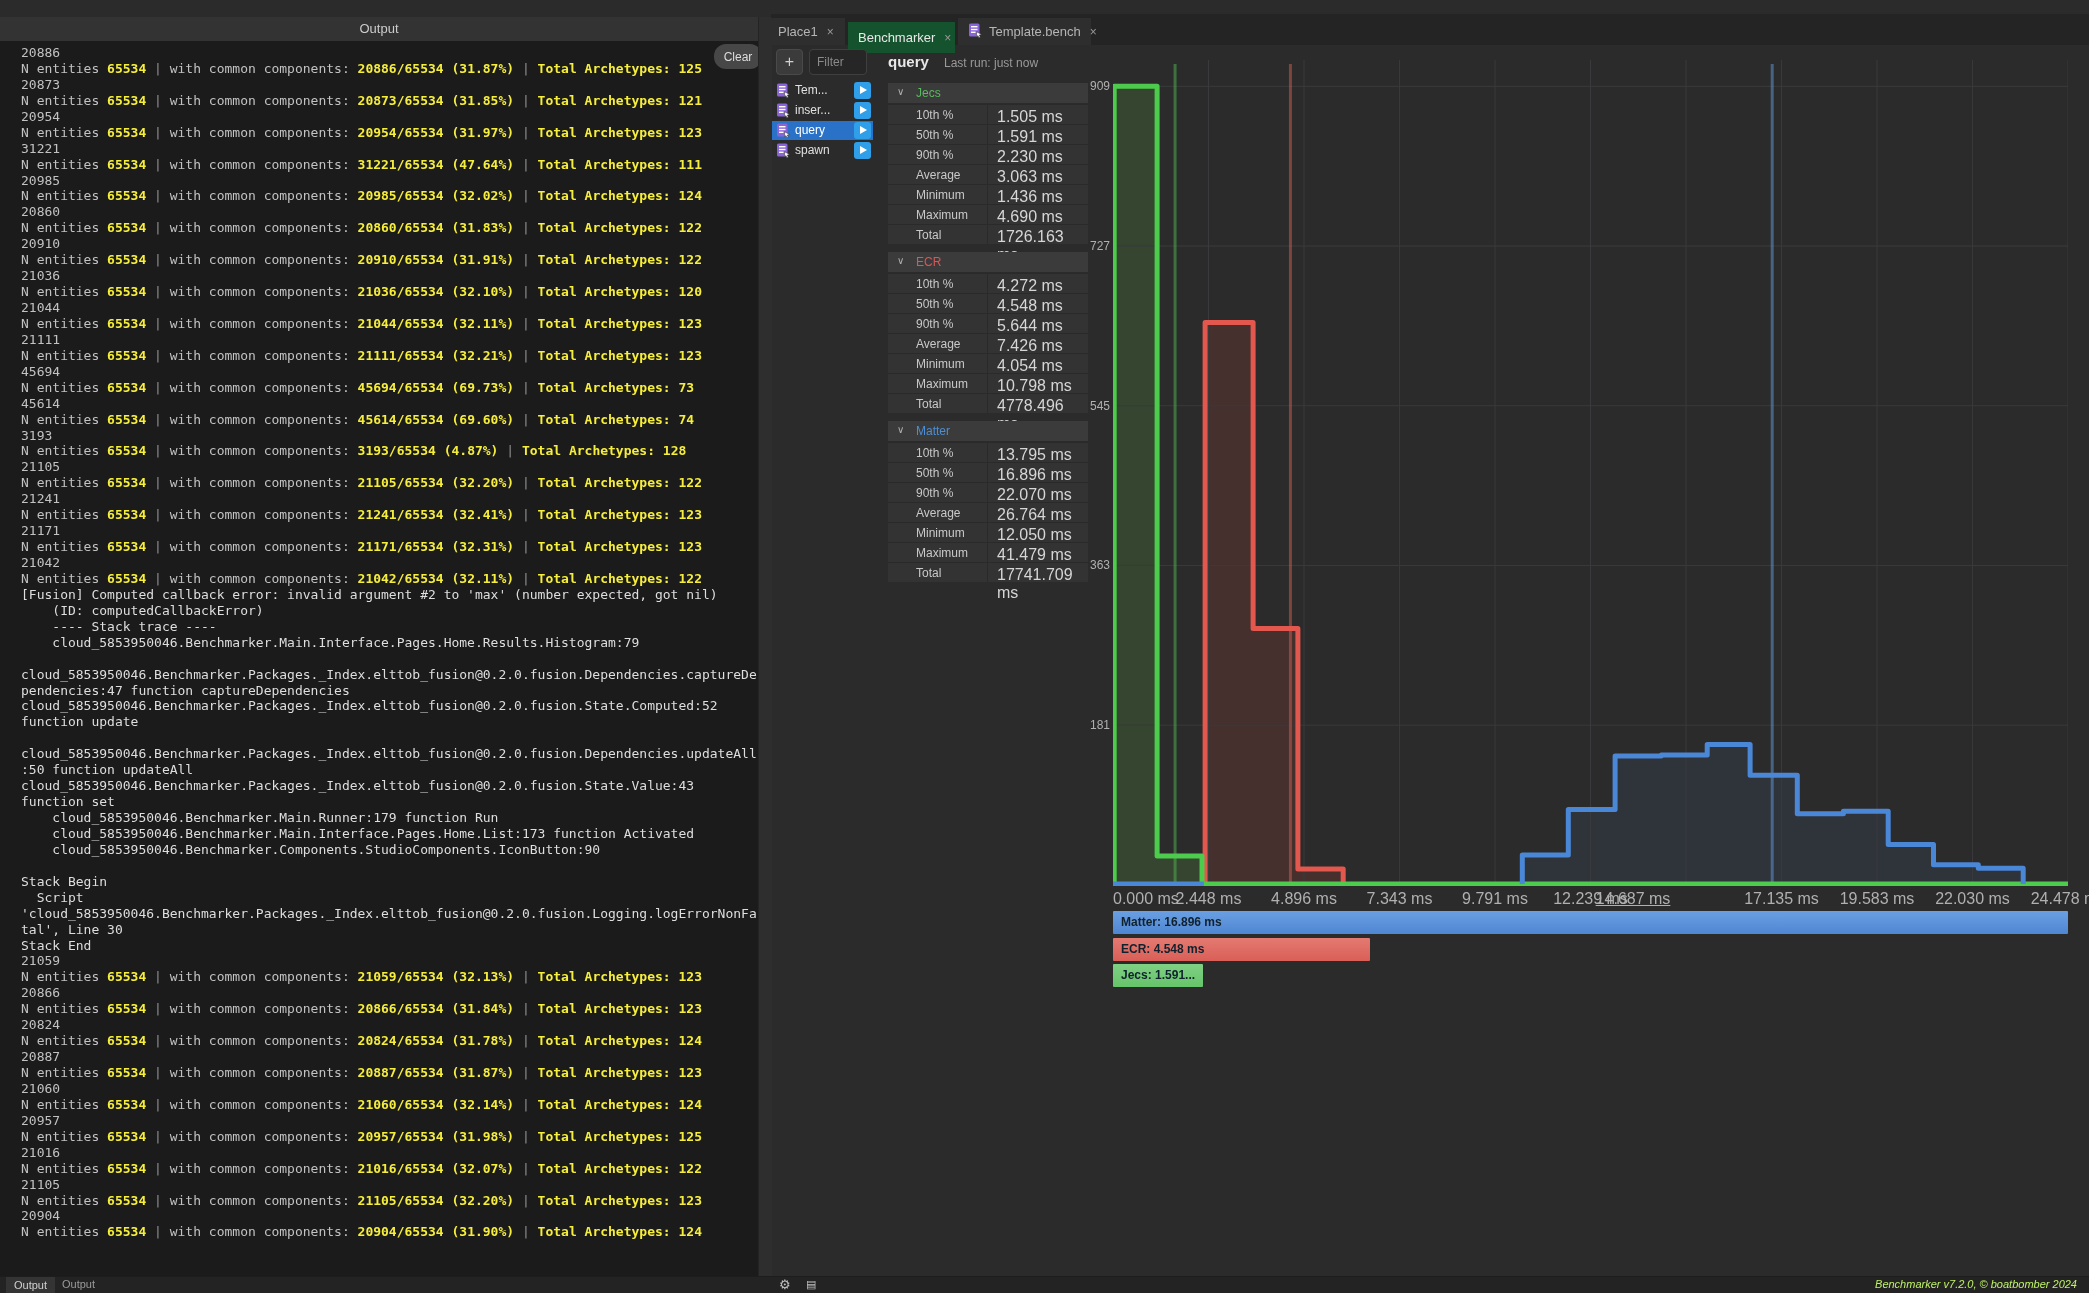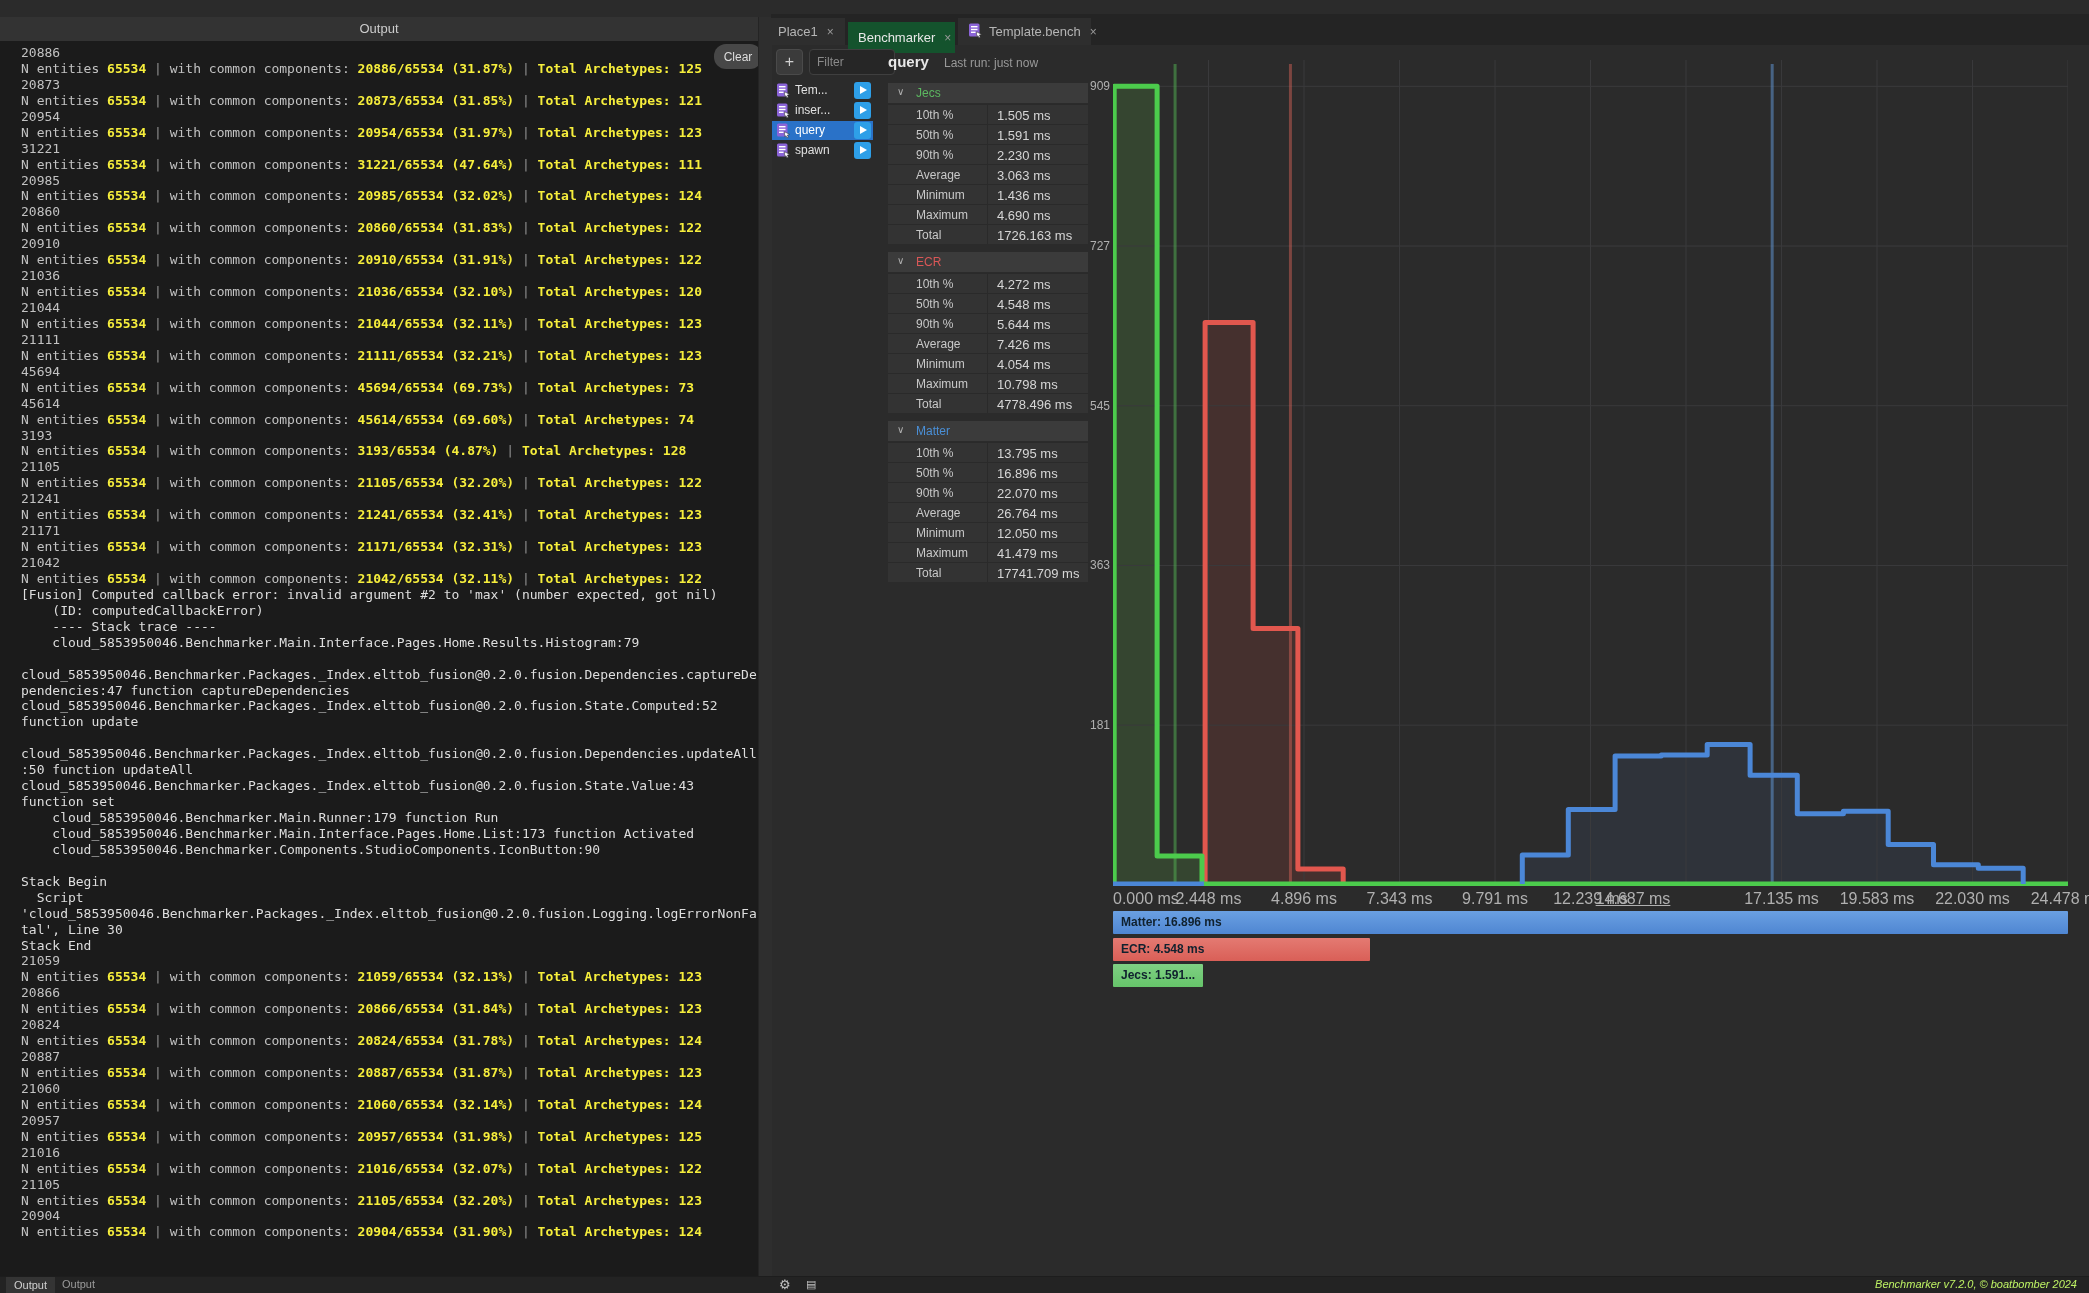--- a/index.html
+++ b/index.html
@@ -31,41 +31,41 @@
   
   .tabstrip{position:absolute;left:771px;top:14px;width:1318px;height:31px;background:#242424;}
   .etab{position:absolute;top:4px;height:27px;background:#2e2e2e;color:#b5b5b5;font-size:13px;line-height:27px;
         padding:0 10px;box-sizing:border-box;white-space:nowrap;}
   .etab.active{top:8px;height:31px;line-height:31px;background:#14532d;color:#e8e8e8;}
   .etab .tclose{color:#9a9a9a;margin-left:9px;font-size:12px;}
   .etab .ticon{display:inline-block;vertical-align:-2px;margin-right:6px;}
   
   .plus-btn{position:absolute;left:776px;top:49px;width:27px;height:26px;background:#3b3b3b;border:1px solid #4a4a4a;
             border-radius:4px;color:#d0d0d0;font-size:16px;line-height:24px;text-align:center;box-sizing:border-box;}
-  .filter-input{position:absolute;left:809px;top:49px;width:86px;height:26px;background:#262626;border:1px solid #3f3f3f;
+  .filter-input{position:absolute;left:809px;top:49px;width:58px;height:26px;background:#262626;border:1px solid #3f3f3f;
             border-radius:4px;color:#bdbdbd;font-size:12px;padding:0 7px;box-sizing:border-box;font-family:"Liberation Sans",sans-serif;}
   .filter-input::placeholder{color:#8a8a8a;}
   .bench-item{position:absolute;left:772px;width:101px;height:19px;color:#e0e0e0;font-size:12px;line-height:19px;}
   .bench-item.selected{background:#2a72c8;color:#ffffff;}
   .bench-item .bicon{position:absolute;left:4px;top:2px;}
   .bench-item .blabel{position:absolute;left:23px;top:0;}
   .bench-item .bplay{position:absolute;right:2px;top:1px;width:17px;height:17px;background:#2e9fe8;border-radius:3px;}
   .bench-item .bplay i{position:absolute;left:6px;top:4px;width:0;height:0;border-left:7px solid #ffffff;
                        border-top:4.5px solid transparent;border-bottom:4.5px solid transparent;}
   
   .run-name{position:absolute;left:888px;top:53px;color:#e8e8e8;font-size:15px;font-weight:bold;}
   .run-last{position:absolute;left:944px;top:56px;color:#9a9a9a;font-size:12px;}
   .stats{position:absolute;left:888px;top:83px;width:200px;}
   .sec-head{position:relative;height:20px;background:#3b3b3b;margin-bottom:1px;}
   .sec-head .chev{position:absolute;left:9px;top:3px;color:#b0b0b0;font-size:10px;}
   .sec-head .sname{position:absolute;left:28px;top:3px;font-size:12px;font-weight:normal;}
   .sec-rows{margin-bottom:8px;}
   .srow{position:relative;height:19px;background:#333333;border-top:1px solid #2a2a2a;}
   .srow .lab{position:absolute;left:28px;top:3px;font-size:12px;color:#c9c9c9;}
-  .srow .val{position:absolute;left:109px;top:3px;font-size:13px;color:#d6d6d6;}
+  .srow .val{position:absolute;left:109px;top:3px;font-size:16px;color:#d6d6d6;}
   .srow .coldiv{position:absolute;left:99px;top:0;width:1px;height:100%;background:#2a2a2a;}
   
   .chart-svg{position:absolute;left:1113px;top:60px;}
   .ylab{position:absolute;width:68px;text-align:right;color:#b0b0b0;font-size:12px;}
   .xlab{position:absolute;top:890px;color:#b0b0b0;font-size:16px;white-space:nowrap;transform:translateX(-50%);}
   .xlab.first{transform:none;}
   .legend-bar{position:absolute;height:23px;border-radius:1px;overflow:hidden;color:#10212e;font-size:12px;
               font-weight:bold;line-height:23px;white-space:nowrap;padding-left:8px;box-sizing:border-box;}
   
   .bottombar{position:absolute;left:0;top:1276px;width:2089px;height:17px;background:#232323;border-top:1px solid #1d1d1d;}

